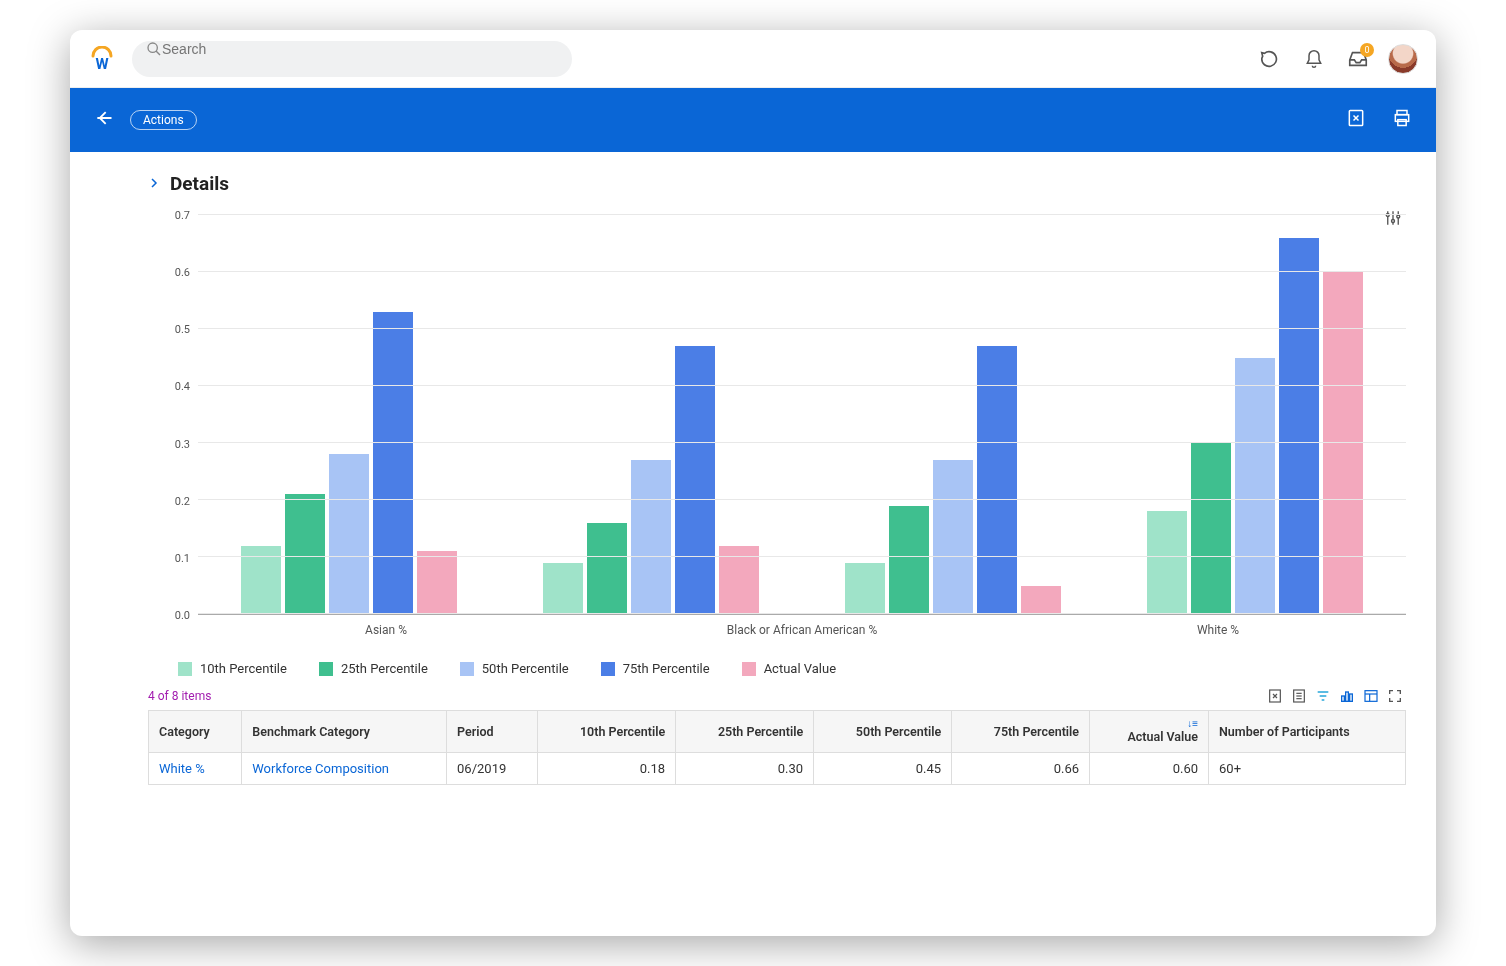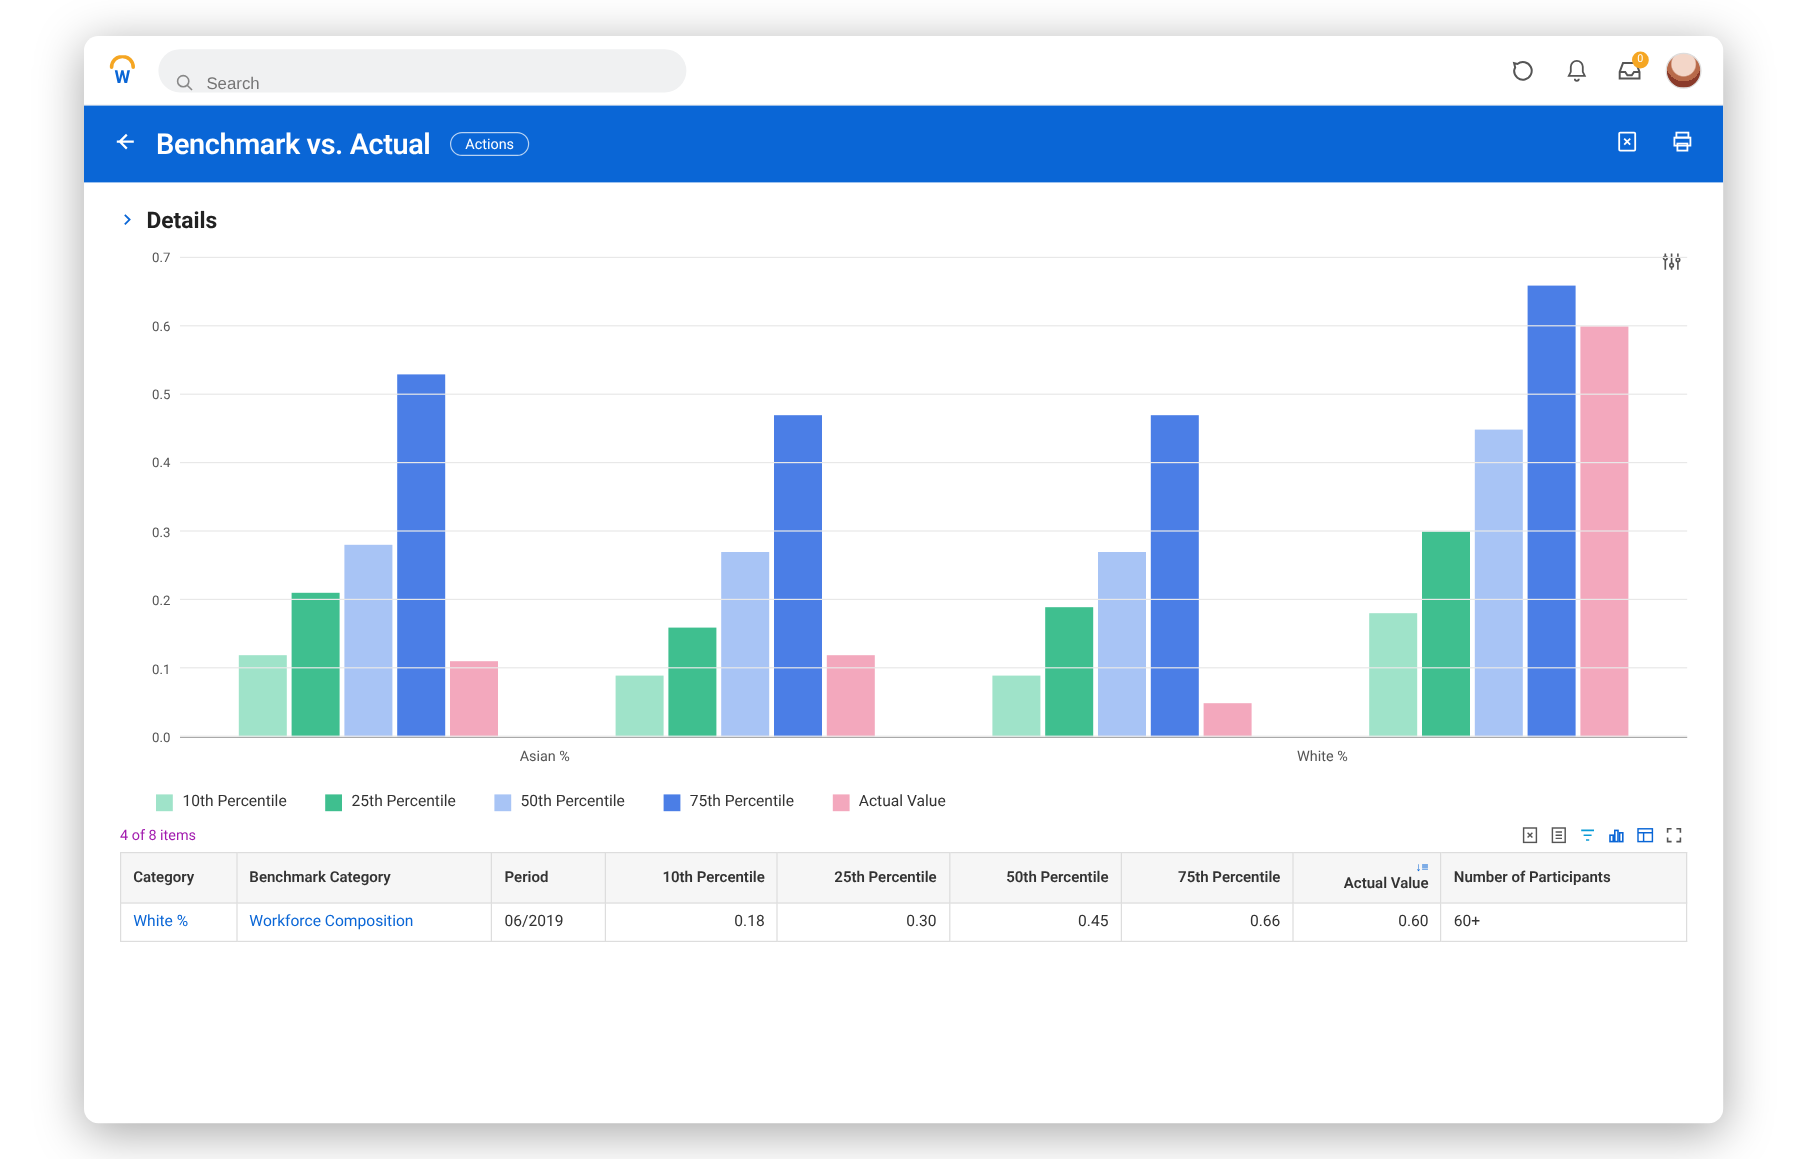--- a/index.html
+++ b/index.html
@@ -33,23 +33,22 @@
   .logo {
     width: 28px; height: 28px;
     display: flex; align-items: center; justify-content: center;
   }
   .search-wrap {
     background: #f0f1f2;
     border-radius: 20px;
     height: 36px;
     width: 440px;
     display: flex;
-    align-items: flex-end;
+    align-items: flex-start;
     padding: 0 14px;
-    gap: 10px;
     color: #888;
   }
   .search-wrap input {
     border: none; background: transparent; outline: none;
     font-size: 14px; flex: 1; color: #333;
   }
   .topbar-spacer { flex: 1; }
   .top-icon {
     width: 28px; height: 28px;
     display: flex; align-items: center; justify-content: center;
@@ -90,20 +89,21 @@
   .header-spacer { flex: 1; }
   .hdr-icon { cursor: pointer; color: #fff; }
 
   
   .body {
     flex: 1;
     padding: 20px 30px 10px 30px;
     overflow: hidden;
     display: flex;
     flex-direction: column;
+    margin-left: 48px;
   }
   .details-head {
     display: flex; align-items: center; gap: 10px;
     margin-bottom: 20px;
   }
   .details-head .chev { color: #0a66d6; }
   .details-head h2 { font-size: 19px; font-weight: 700; color: #222; }
 
   .chart-container {
     position: relative;
@@ -228,21 +228,20 @@
     </div>
     <div class="avatar"></div>
   </div>
 
   <div class="page-header">
     <span class="back-arrow">
       <svg width="20" height="20" viewBox="0 0 24 24" fill="none" stroke="#fff" stroke-width="2.2">
           <path d="M14 5l-7 7 7 7M4 12h17"></path>
         </svg>
     </span>
-    <span class="page-title">Benchmark vs. Actual</span>
     <span class="actions-pill">Actions</span>
     <div class="header-spacer"></div>
     <span class="hdr-icon">
       <svg width="20" height="20" viewBox="0 0 24 24" fill="none" stroke="#fff" stroke-width="1.8">
           <rect x="4" y="3" width="16" height="18" rx="1"></rect>
           <path d="M9 9l6 6M15 9l-6 6"></path>
         </svg>
     </span>
     <span class="hdr-icon" style="margin-left:10px;">
       <svg width="20" height="20" viewBox="0 0 24 24" fill="none" stroke="#fff" stroke-width="1.8">
@@ -323,20 +322,21 @@
             <div class="gridline" style="bottom: 28.5714%;"></div>
             <div class="gridline" style="bottom: 42.8571%;"></div>
             <div class="gridline" style="bottom: 57.1429%;"></div>
             <div class="gridline" style="bottom: 71.4286%;"></div>
             <div class="gridline" style="bottom: 85.7143%;"></div>
             <div class="gridline" style="bottom: 100%;"></div>
           </div>
       </div>
       <div class="x-labels" id="x-labels">
           <div class="x-label">Asian %</div>
+          <div class="x-label">Black or African American %</div>
           <div class="x-label">White %</div>
         </div>
 
       <div class="legend" id="legend">
           <div class="legend-item">
             <span class="swatch" style="background: rgb(159, 227, 201);"></span>
             <span>10th Percentile</span>
           </div>
           <div class="legend-item">
             <span class="swatch" style="background: rgb(63, 191, 143);"></span>

